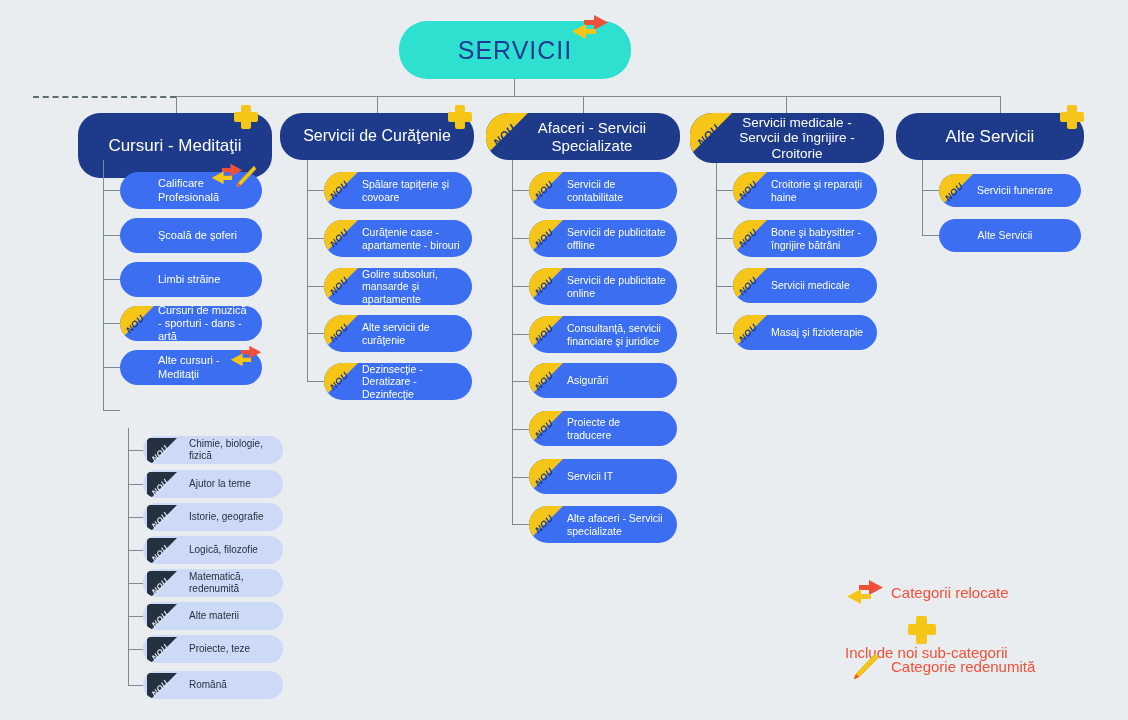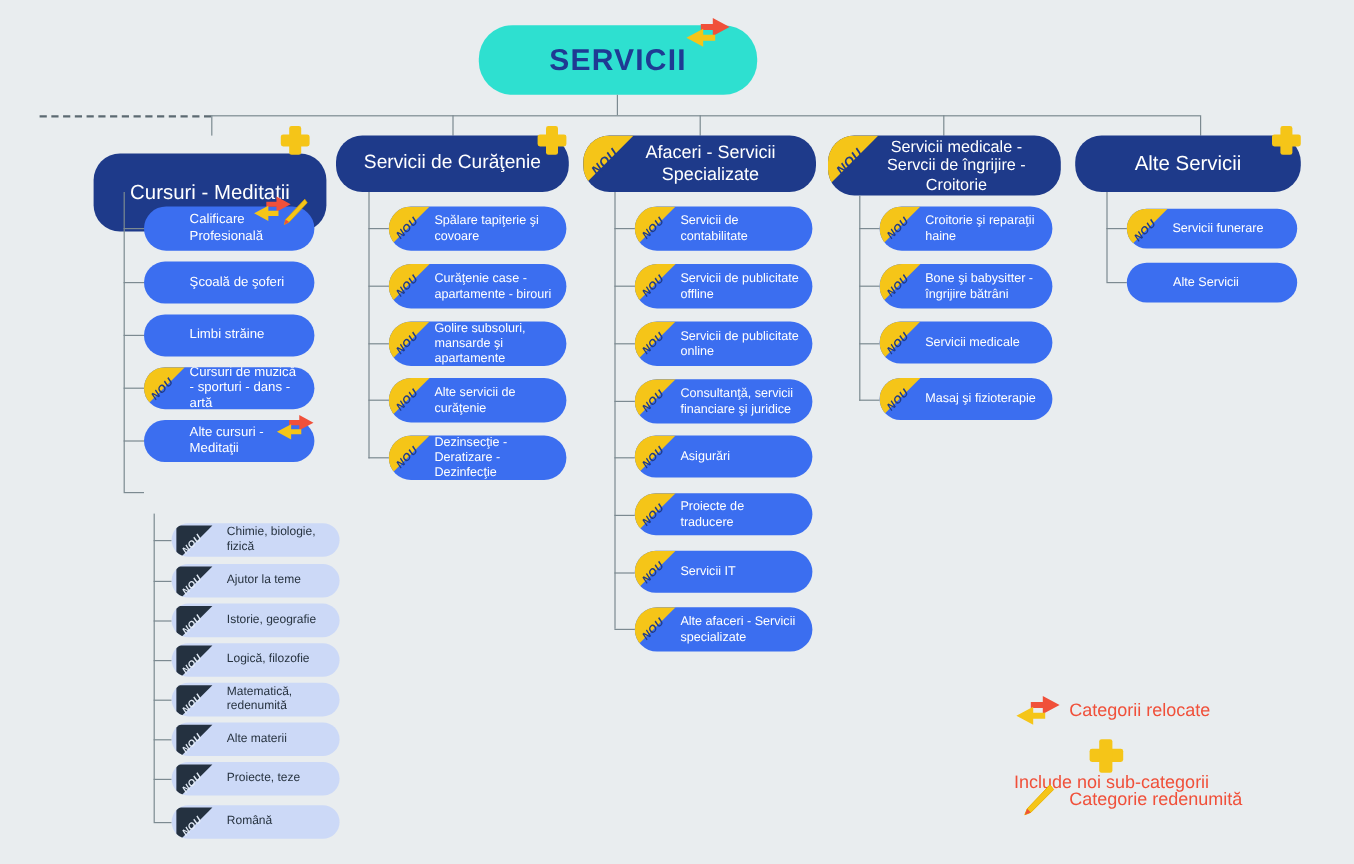--- a/index.html
+++ b/index.html
@@ -19,21 +19,21 @@
     position: absolute; height: 0; border-top: 2px dashed #5c6a72;
   }
 
   
   .root {
     position: absolute;
     background: #2ee0d0;
     border-radius: 28px;
     display: flex; align-items: center; justify-content: center;
     color: #1f3a93;
-    font-weight: bold;
+    font-weight: normal;
     letter-spacing: 1px;
   }
 
   
   .hdr {
     position: absolute;
     background: #1e3a8a;
     border-radius: 22px;
     display: flex; align-items: center; justify-content: center;
     text-align: center;
@@ -130,21 +130,21 @@
 
   <div class="ln v" style="left:514px; top:79px; height:17px;"></div>
   <div class="ln h" style="left:176px; top:96px; width:824px;"></div>
 
   <div class="ln v" style="left:176px; top:96px; height:17px;"></div>
   <div class="ln v" style="left:377px; top:96px; height:17px;"></div>
   <div class="ln v" style="left:583px; top:96px; height:17px;"></div>
   <div class="ln v" style="left:786px; top:96px; height:17px;"></div>
   <div class="ln v" style="left:1000px; top:96px; height:17px;"></div>
 
-  <div class="hdr" style="left:78px; top:128px; width:194px; height:65px; font-size:17px;">
+  <div class="hdr" style="left:78px; top:113px; width:194px; height:65px; font-size:17px;">
     <span class="htxt">Cursuri - Meditaţii</span>
   </div>
   <div class="plus" style="left:234px; top:105px; width:24px; height:24px;">
     <i class="hbar"></i>
       <i class="vbar"></i>
   </div>
 
   <div class="ln v" style="left:103px; top:160px; height:250px;"></div>
 
   <div class="ln h" style="left:103px; top:190px; width:17px;"></div>

